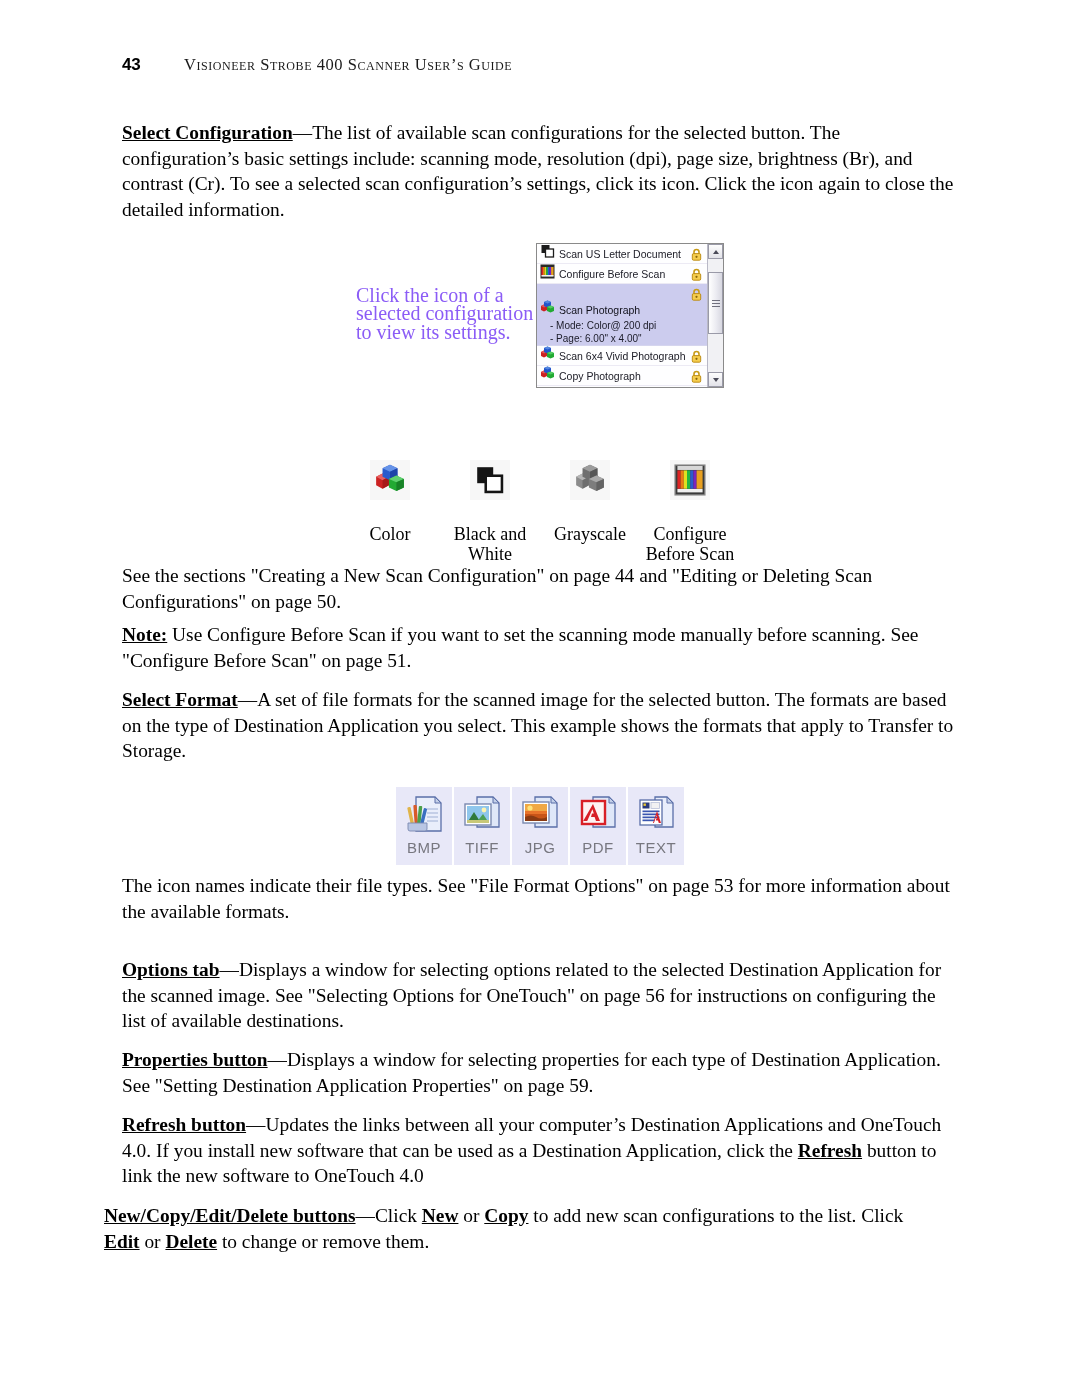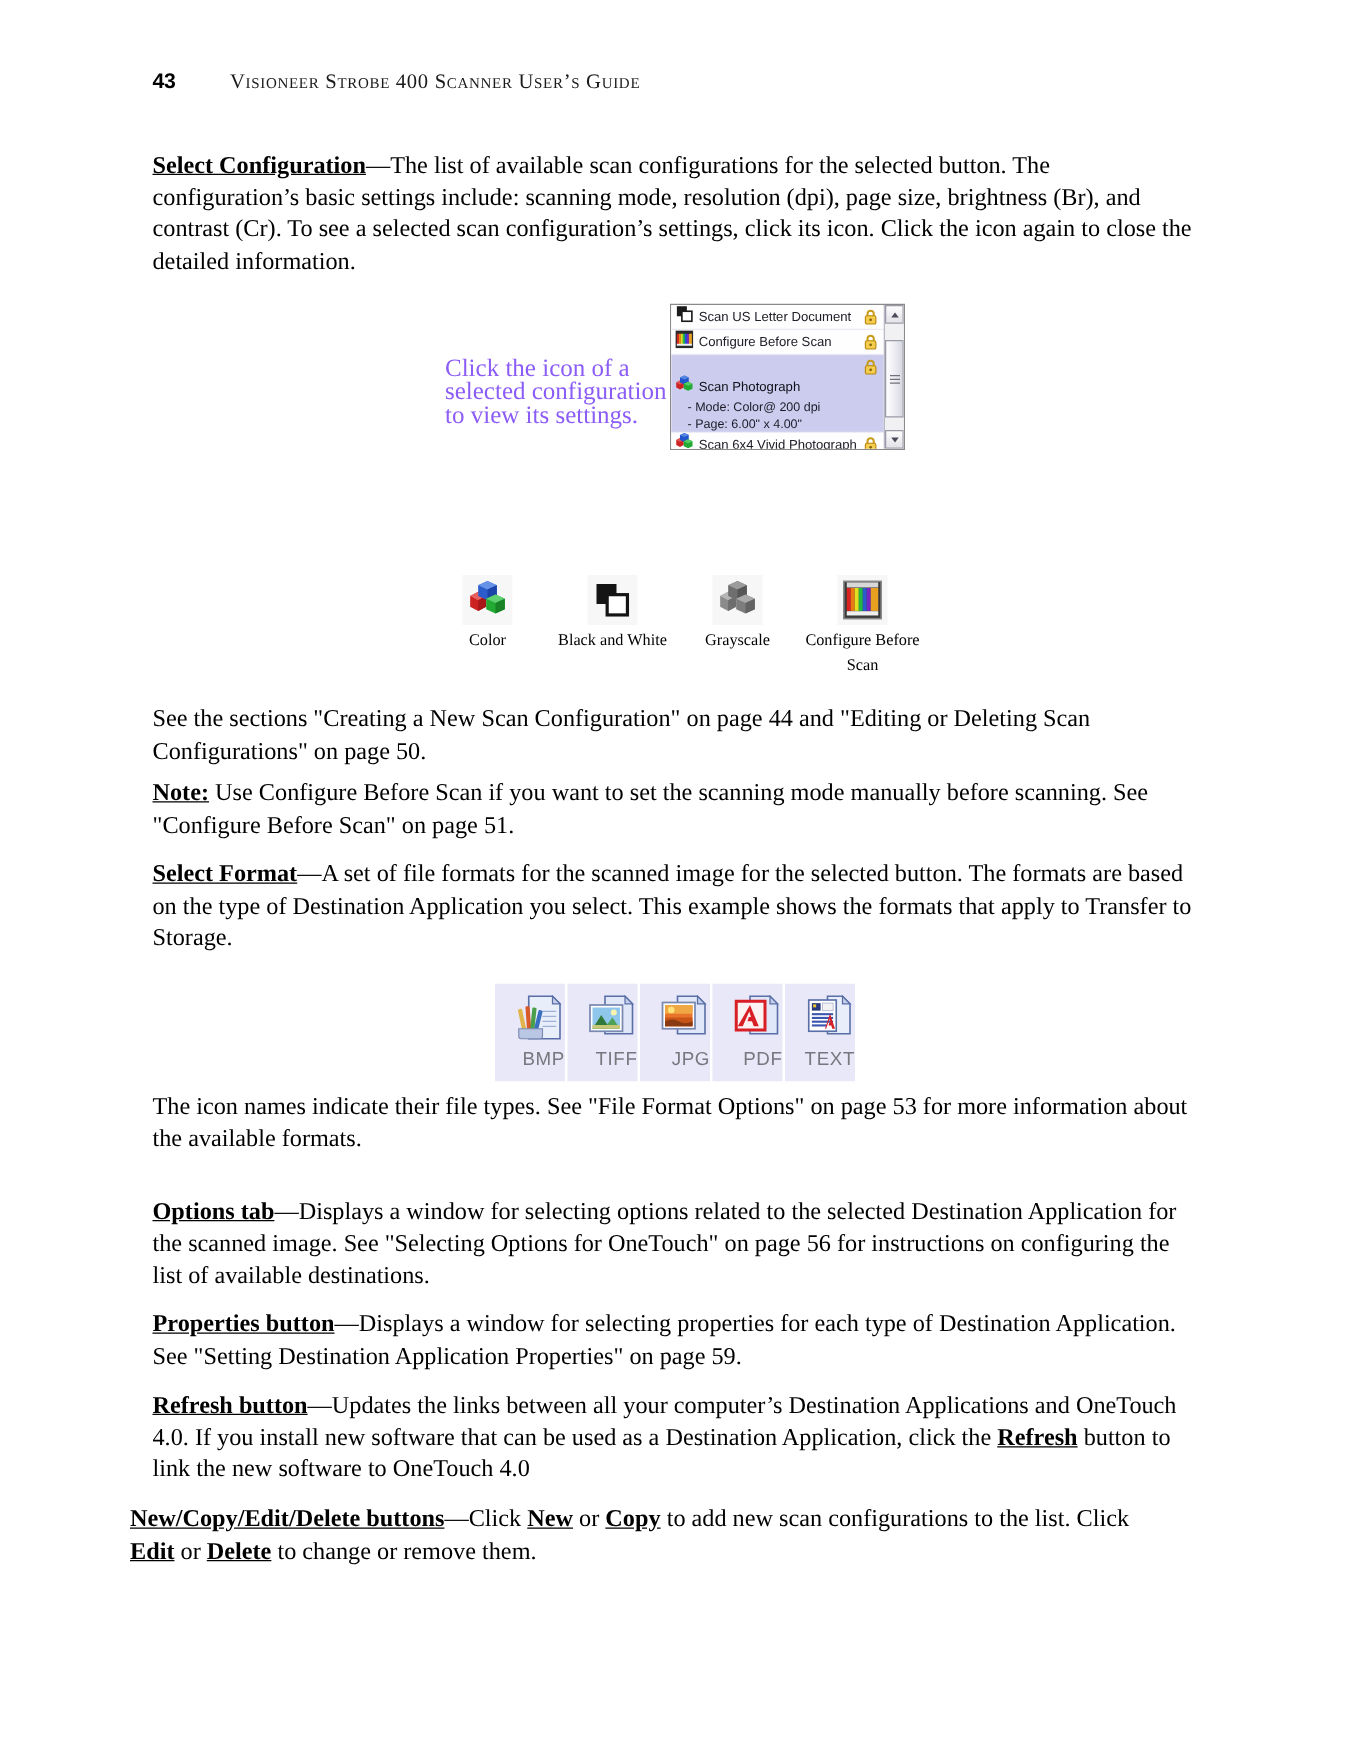--- a/index.html
+++ b/index.html
@@ -73,21 +73,21 @@
     font-size: 20px;
     line-height: 18.4px;
     color: #8b5cf6;
   }
 
   .config-list {
     position: absolute;
     left: 536px;
     top: 243px;
     width: 188px;
-    height: 117px;
+    height: 145px;
     background: #ffffff;
     border: 1px solid #8a8a8a;
     box-sizing: border-box;
     font-family: "Liberation Sans", "DejaVu Sans", sans-serif;
     overflow: hidden;
   }
   .config-rows {
     position: absolute;
     left: 0; top: 0;
     width: 170px;
@@ -203,43 +203,43 @@
   }
   .mode-swatch {
     width: 40px;
     height: 40px;
     background: #f7f7f7;
     display: flex;
     align-items: center;
     justify-content: center;
   }
   .mode-caption {
-    margin-top: 2px;
-    font-size: 13px;
+    margin-top: 24px;
+    font-size: 18px;
     line-height: 20px;
     text-align: center;
     color: #000;
     font-family: "Liberation Serif","DejaVu Serif",serif;
   }
 
   
   .format-strip {
     position: absolute;
     left: 396px;
     top: 787px;
     display: flex;
     gap: 2px;
   }
   .format-cell {
     width: 56px;
     height: 78px;
     background: #e8e8f8;
     display: flex;
     flex-direction: column;
-    align-items: flex-end;
+    align-items: center;
     justify-content: flex-start;
     padding-top: 6px;
     box-sizing: border-box;
   }
   .format-glyph {
     width: 42px;
     height: 42px;
     position: relative;
   }
   .format-label {

